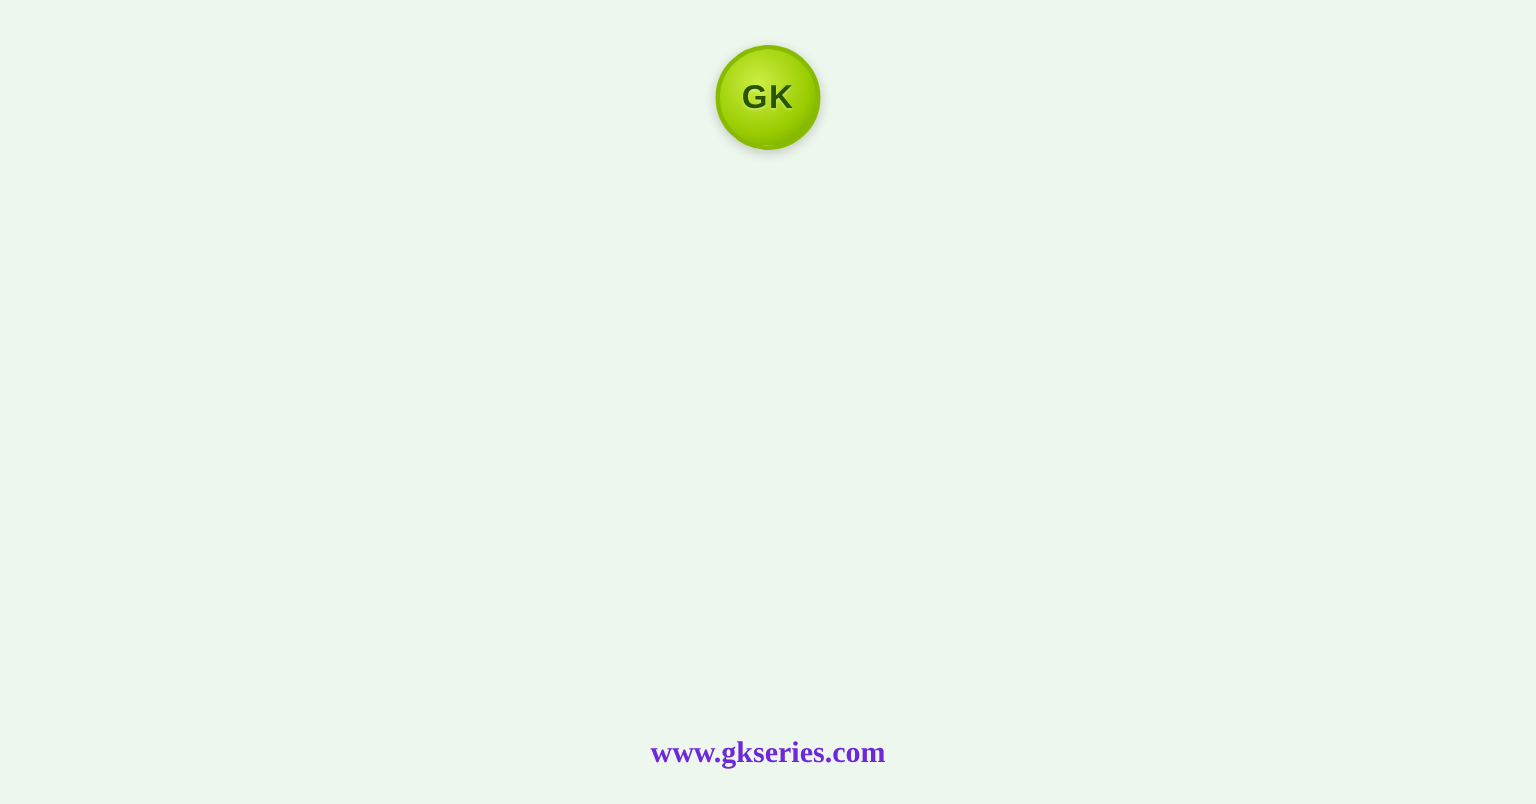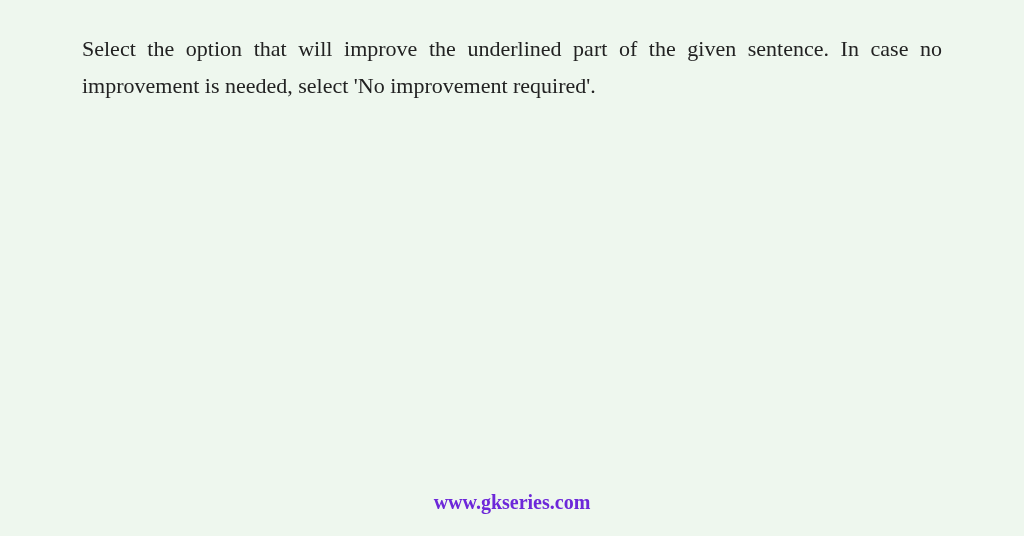--- a/index.html
+++ b/index.html
@@ -80,20 +80,24 @@
       font-weight: bold;
       color: #6d28d9;
       font-family: Georgia, 'Times New Roman', serif;
     }
   </style>
 </head>
 <body>
 
 <div class="page-wrapper">
 
+  <div class="logo-container">
+    <div class="logo-circle">
+      <span class="logo-text">GK</span>
+    </div>
+  </div>
 
-  <p class="question-text">Select the option that will improve the underlined part of the given sentence. In case no improvement is needed, select 'No improvement required'.</p>
 
   <div class="footer">
     <span class="footer-text">www.gkseries.com</span>
   </div>
 
 </div>
 
 </body></html>

